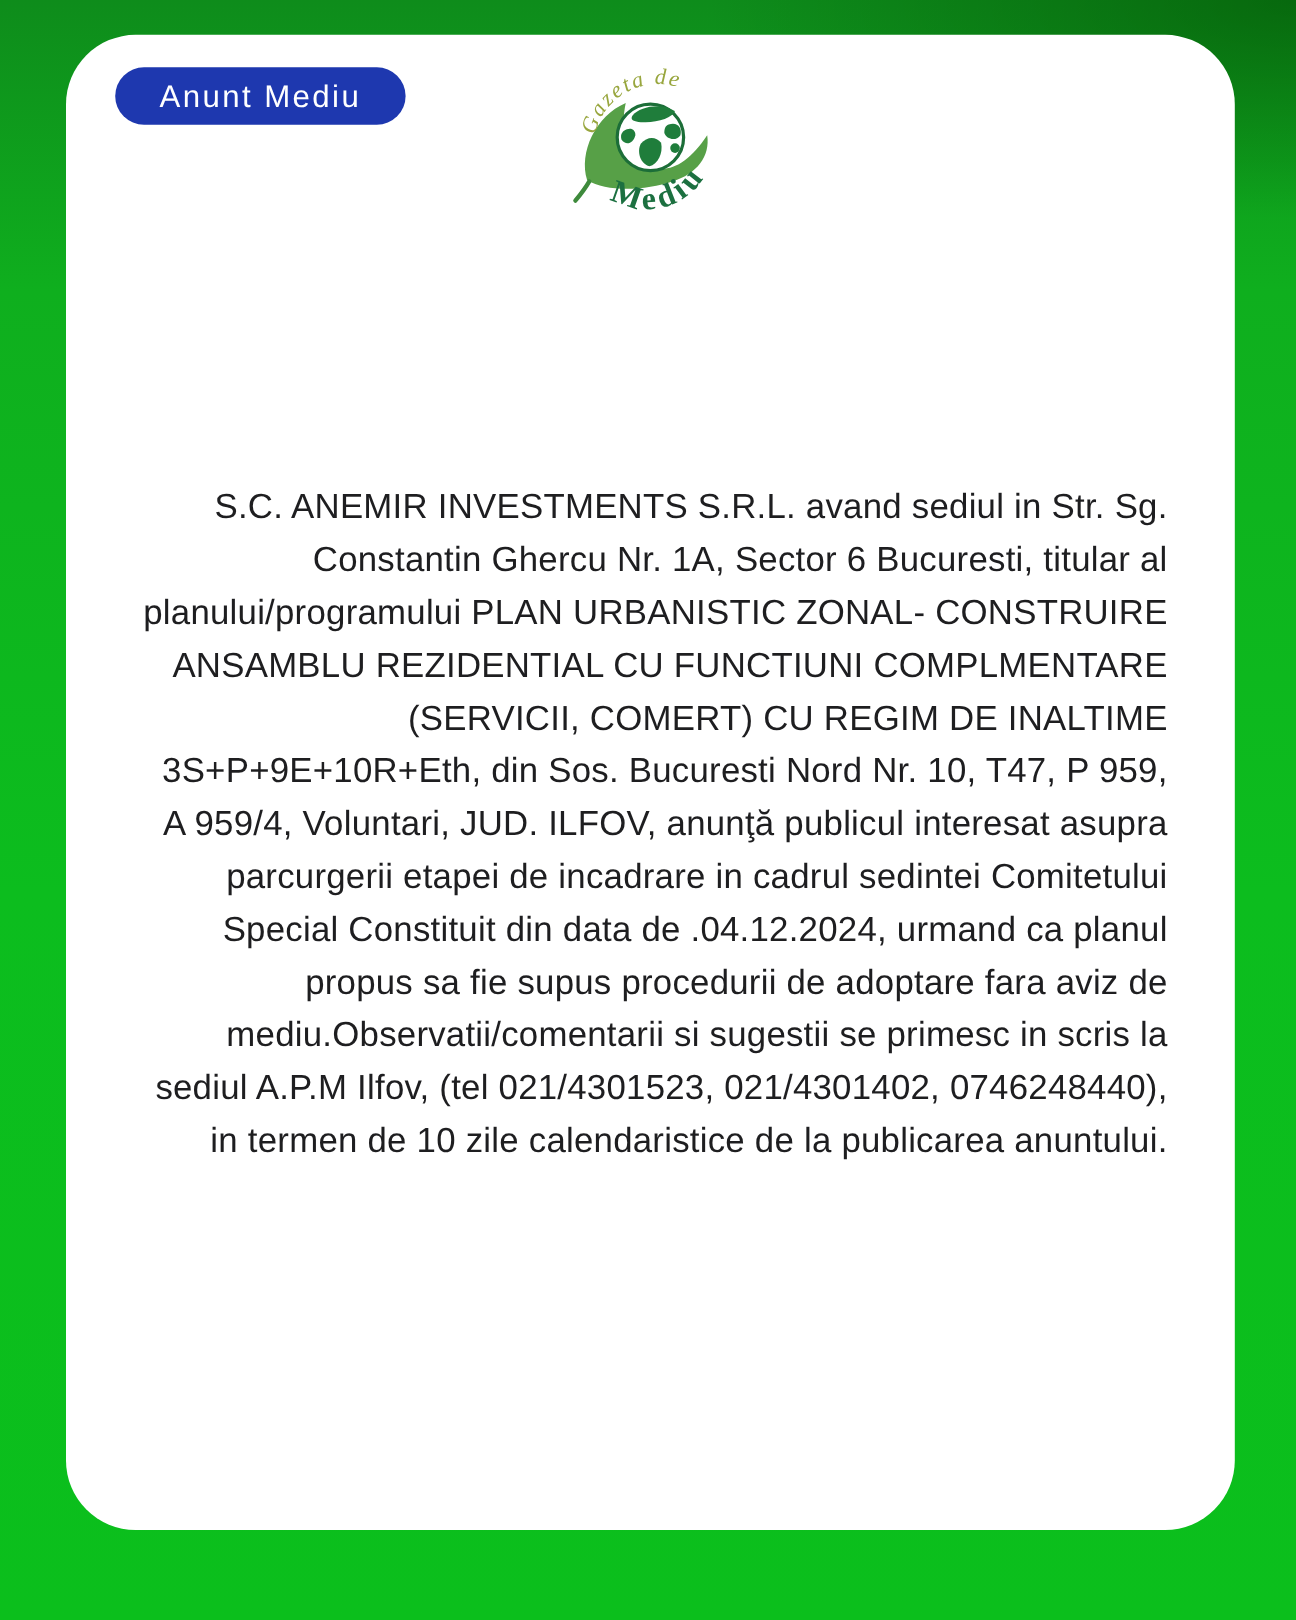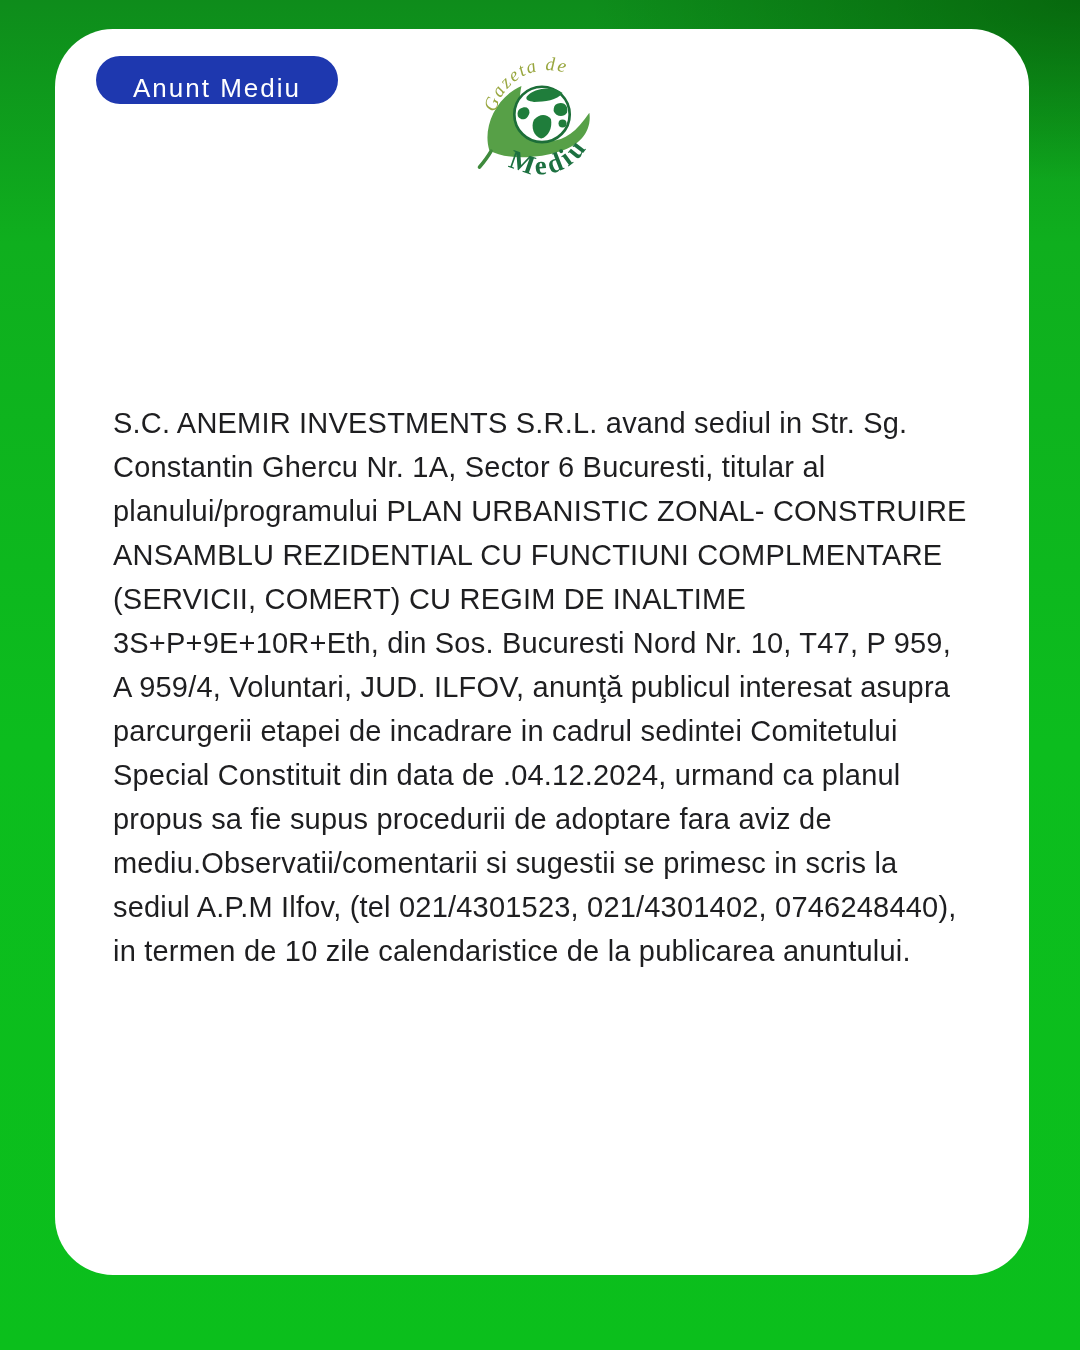--- a/index.html
+++ b/index.html
@@ -24,21 +24,21 @@
     background: #ffffff;
     border-radius: 58px;
   }
 
   .badge {
     position: absolute;
     left: 41px;
     top: 27px;
     height: 48px;
     display: inline-flex;
-    align-items: flex-end;
+    align-items: center;
     padding: 0 37px;
     background: #1e38af;
     border-radius: 25px;
     color: #ffffff;
     font-size: 26px;
     font-weight: 500;
     letter-spacing: 2px;
     white-space: nowrap;
   }
 
@@ -66,20 +66,21 @@
   .body-text {
     position: absolute;
     top: 372px;
     left: 58px;
     width: 860px;
     color: #1e1e20;
     font-size: 29px;
     font-weight: 400;
     line-height: 44px;
     letter-spacing: 0.2px;
+    text-align: right;
   }
 </style>
 </head>
 <body>
 
 <div class="page">
   <div class="card">
 
     <div class="badge">
       <span>Anunt Mediu</span>

